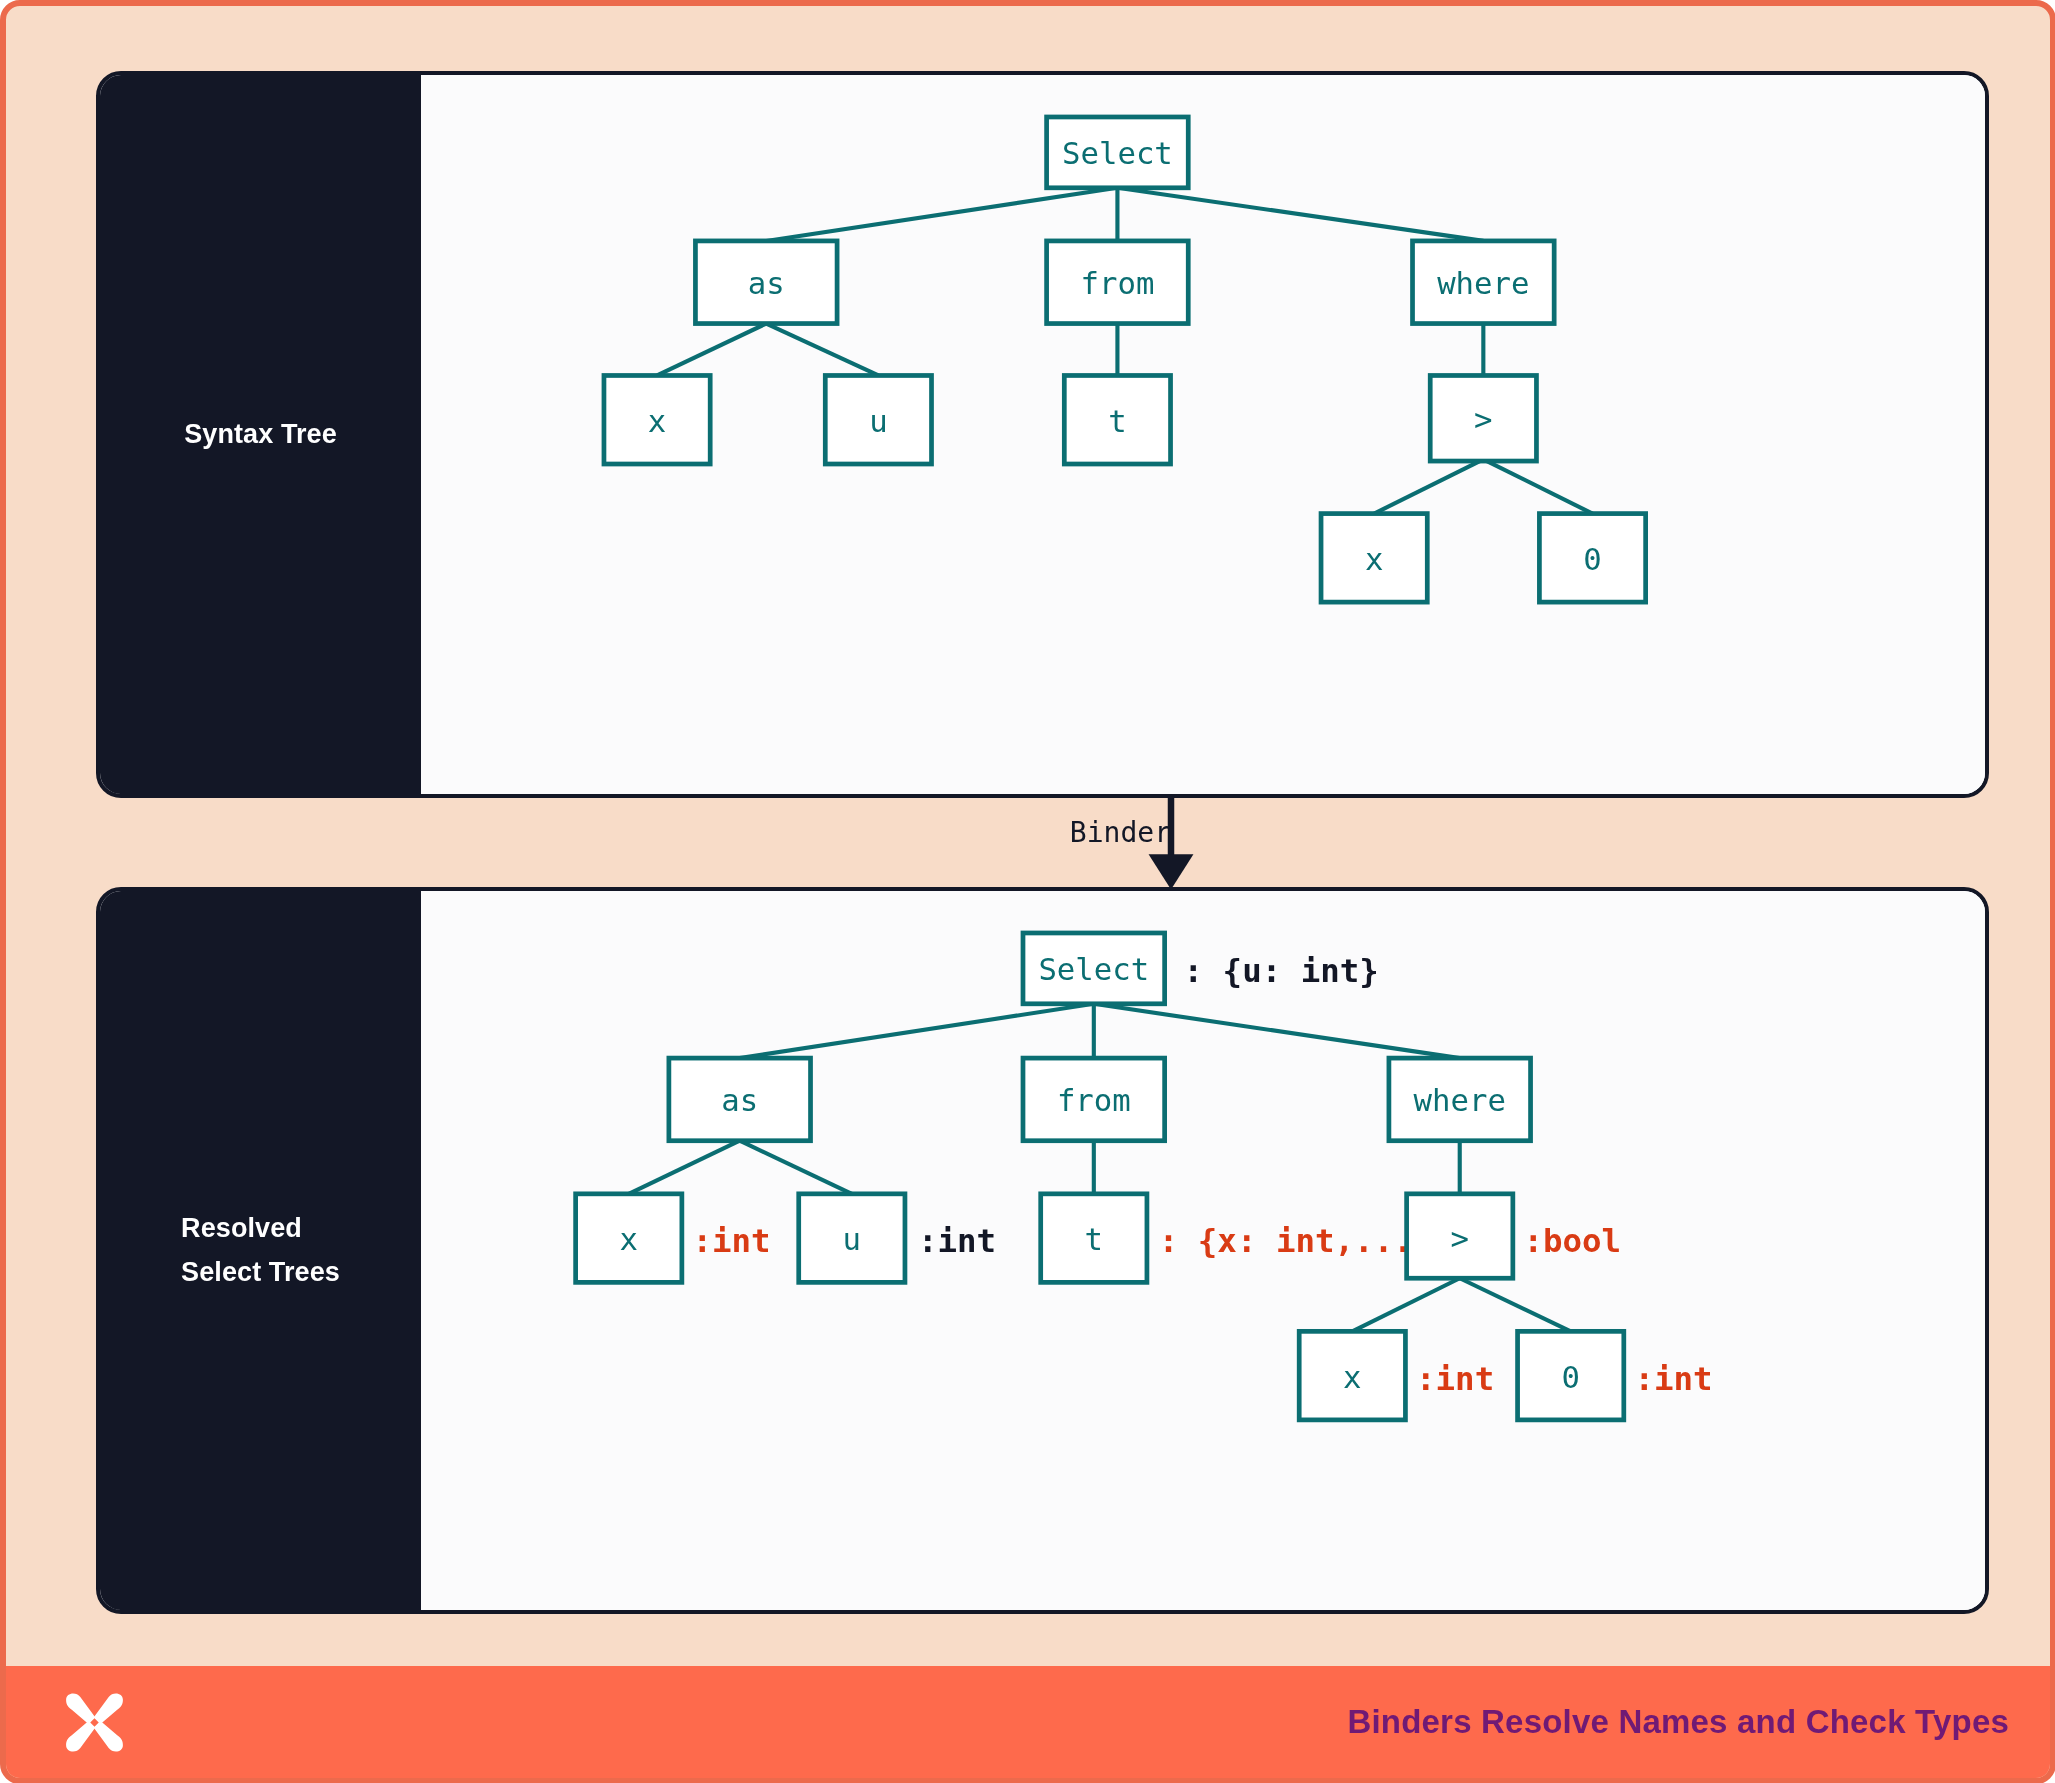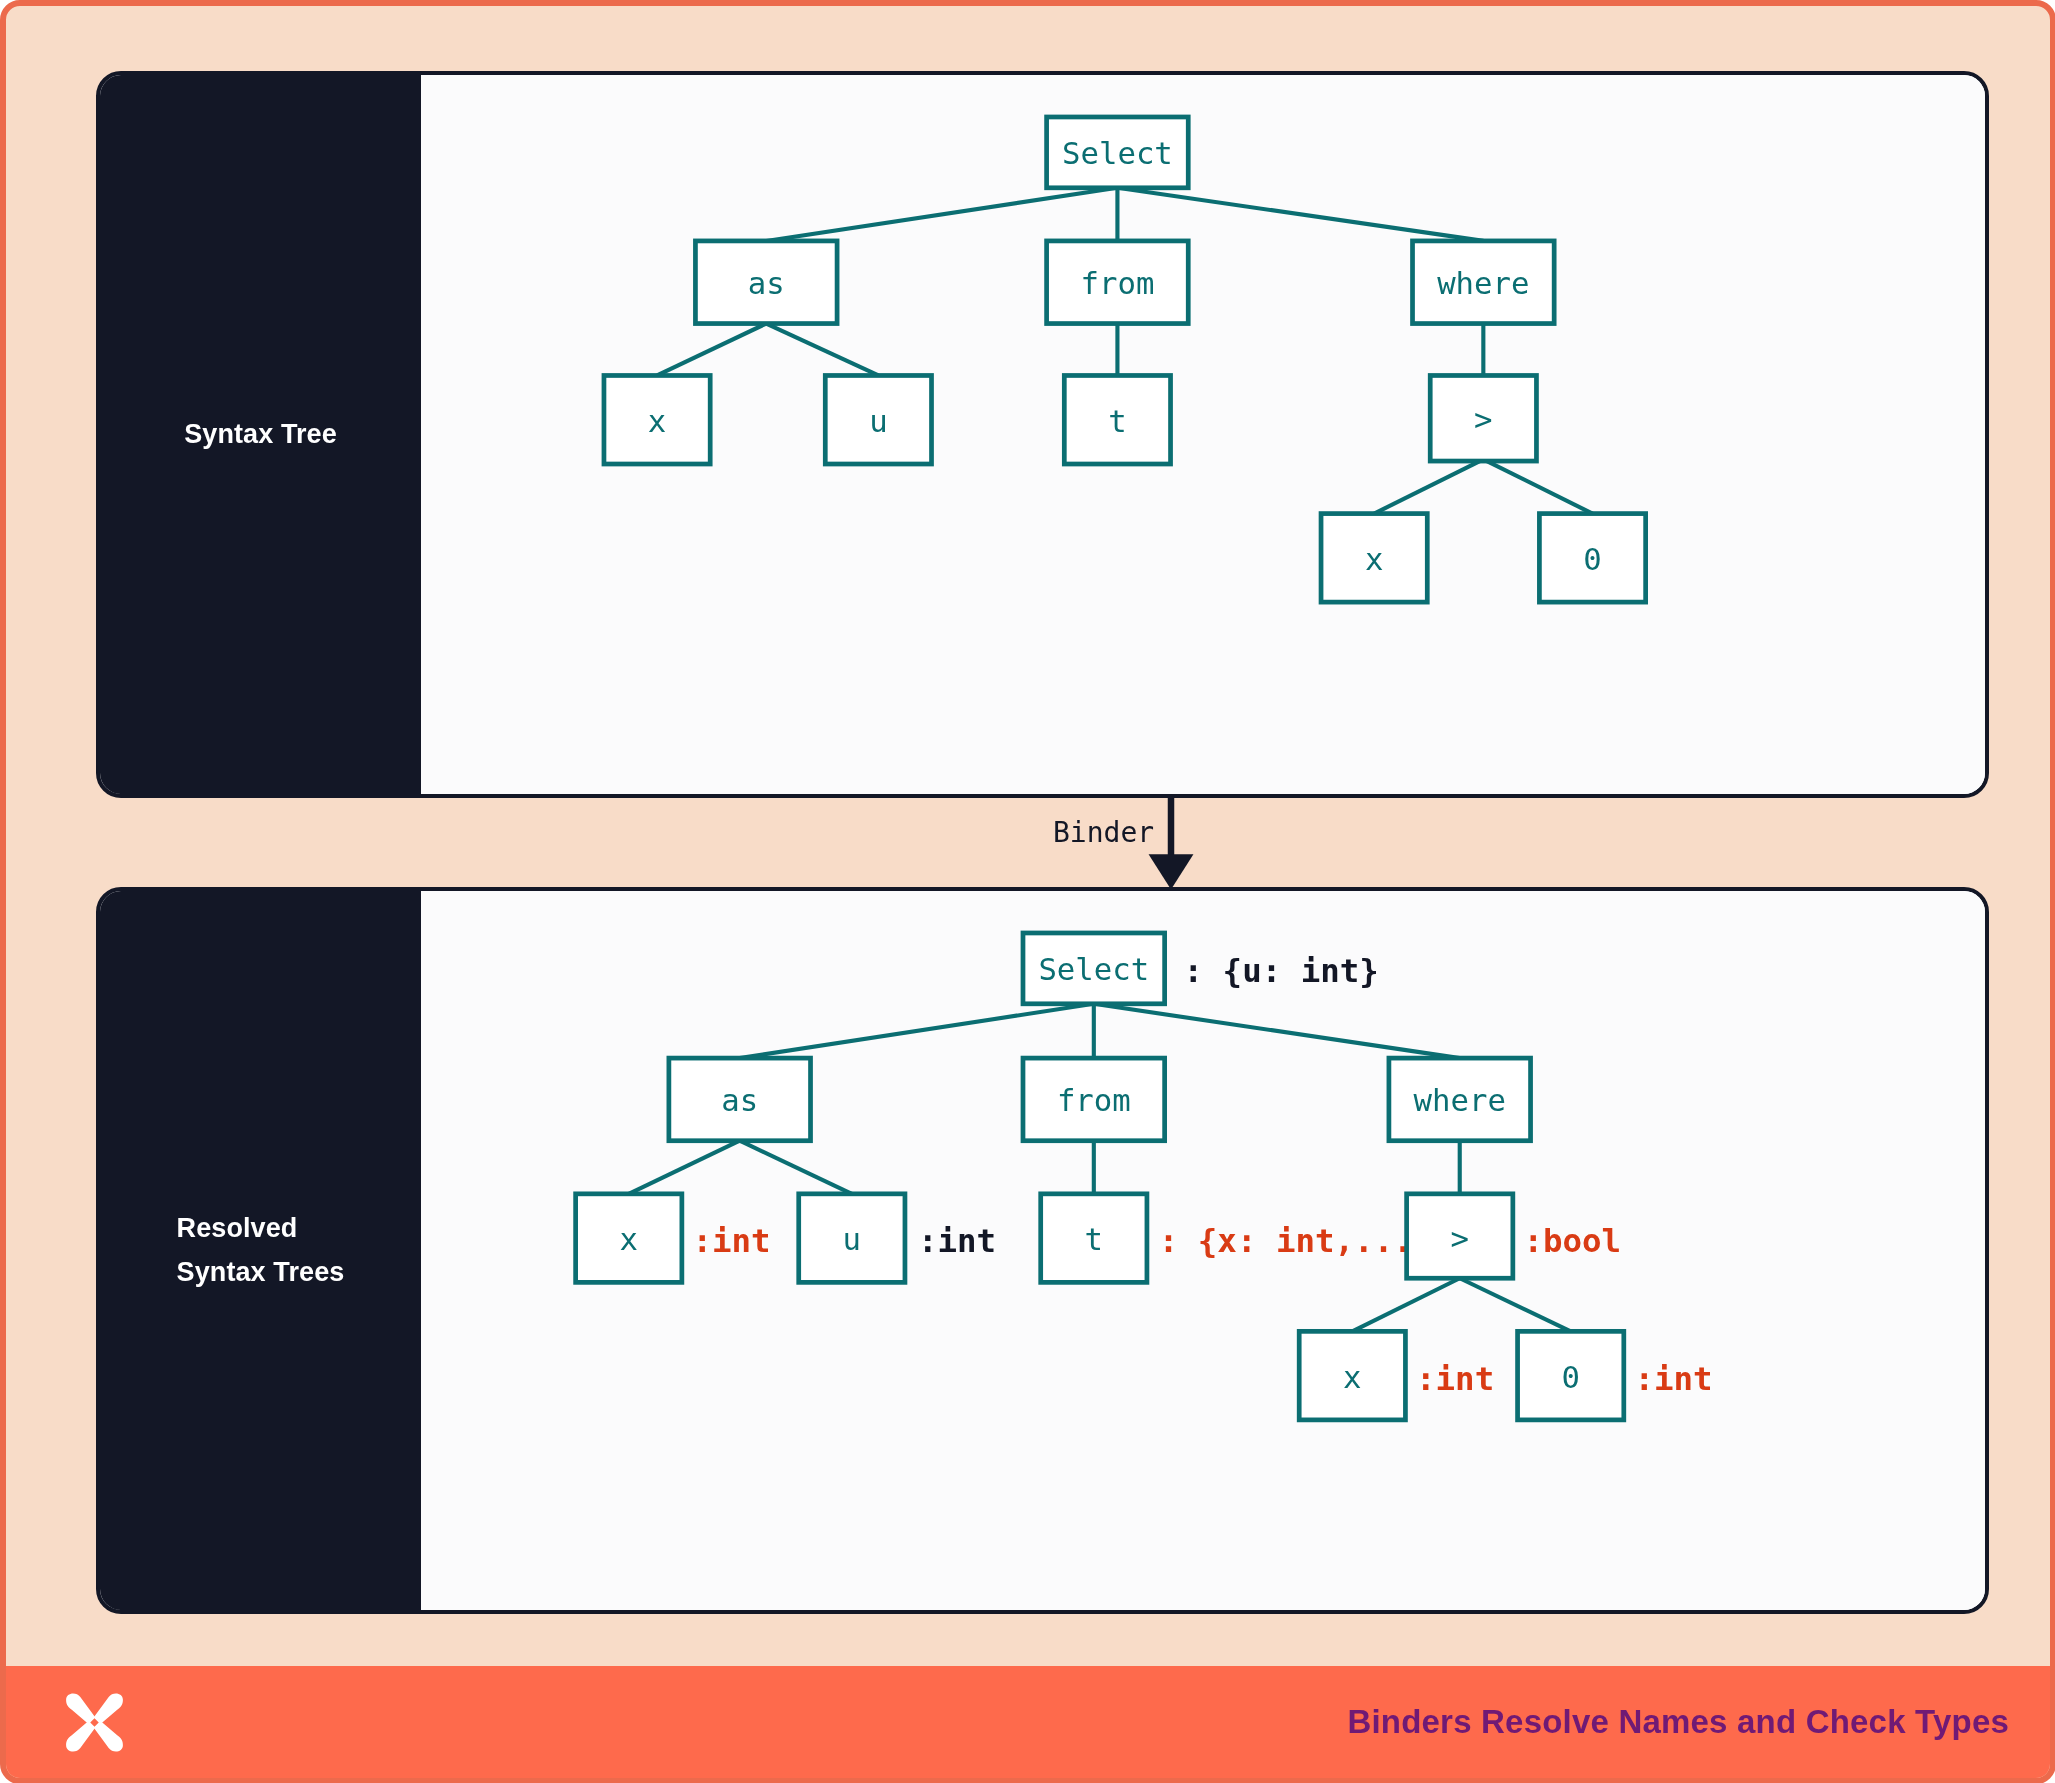--- a/index.html
+++ b/index.html
@@ -93,21 +93,21 @@
     top: 790px;
     width: 248px;
     height: 95px;
   }
   #binder-arrow-svg { display: block; width: 248px; height: 95px; }
   #binder-label {
     position: absolute;
     left: 1047px;
     top: 810px;
     width: 118px;
-    text-align: left;
+    text-align: right;
     font-family: "DejaVu Sans Mono", "Liberation Mono", monospace;
     font-size: 28px;
     color: #131726;
     white-space: nowrap;
   }
 
   
   #footer {
     position: absolute;
     left: 0;
@@ -209,21 +209,21 @@
   <div id="binder-arrow-group">
     <svg id="binder-arrow-svg" viewBox="0 0 420 160">
       <line x1="210" y1="0" x2="210" y2="108" stroke="#131726" stroke-width="11"></line>
       <polygon points="210,158 172,98 248,98" fill="#131726"></polygon>
     </svg>
   </div>
 
   <div class="panel" id="panel-resolved">
     <div class="panel-sidebar">
       <span style="white-space:pre-line">Resolved
-Syntax Trees</span>
+Select Trees</span>
     </div>
     <div class="panel-canvas">
       <svg class="tree-svg" viewBox="0 0 2650 1216" preserveAspectRatio="xMidYMid meet">
 
         <g>
           <line class="edge" x1="1140" y1="190" x2="540" y2="282"></line>
           <line class="edge" x1="1140" y1="190" x2="1140" y2="282"></line>
           <line class="edge" x1="1140" y1="190" x2="1760" y2="282"></line>
           <line class="edge" x1="540" y1="422" x2="352" y2="512"></line>
           <line class="edge" x1="540" y1="422" x2="730" y2="512"></line>

